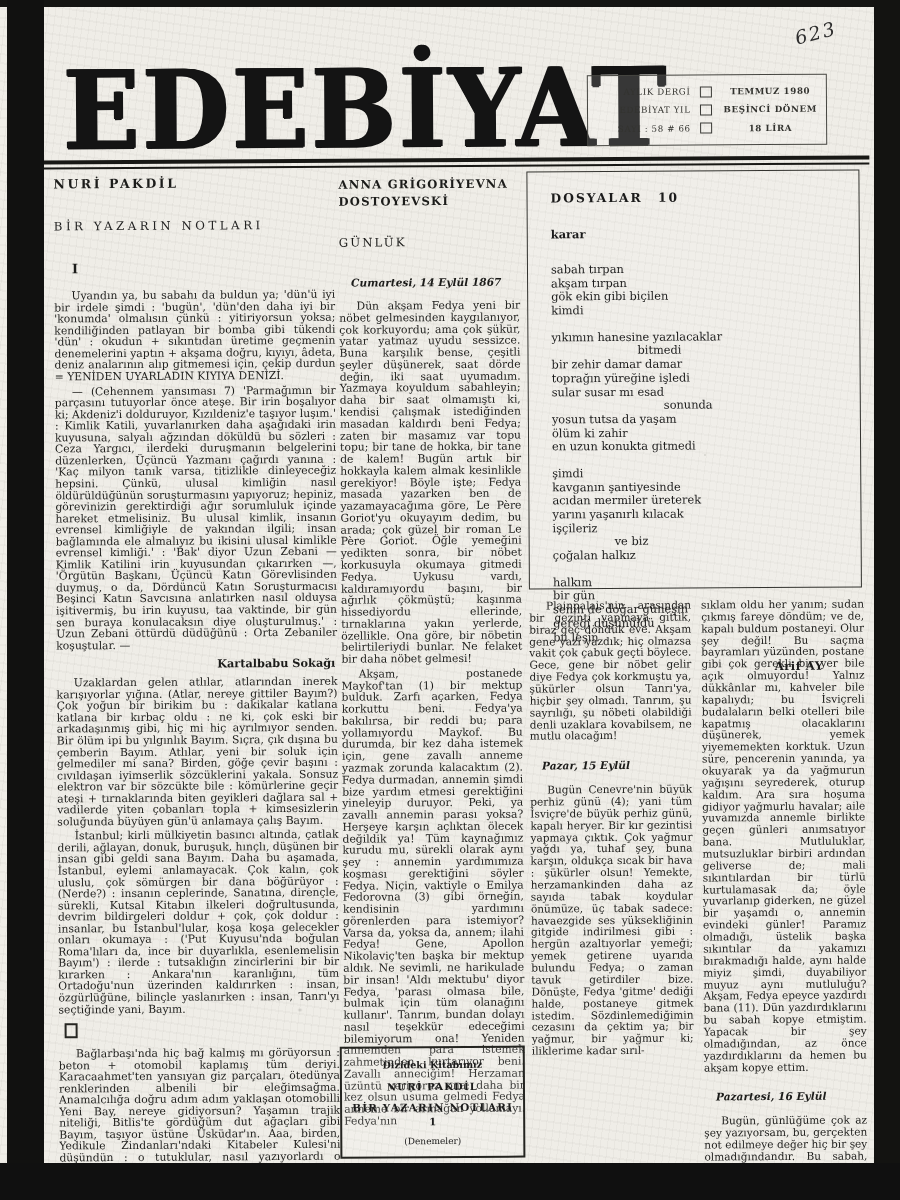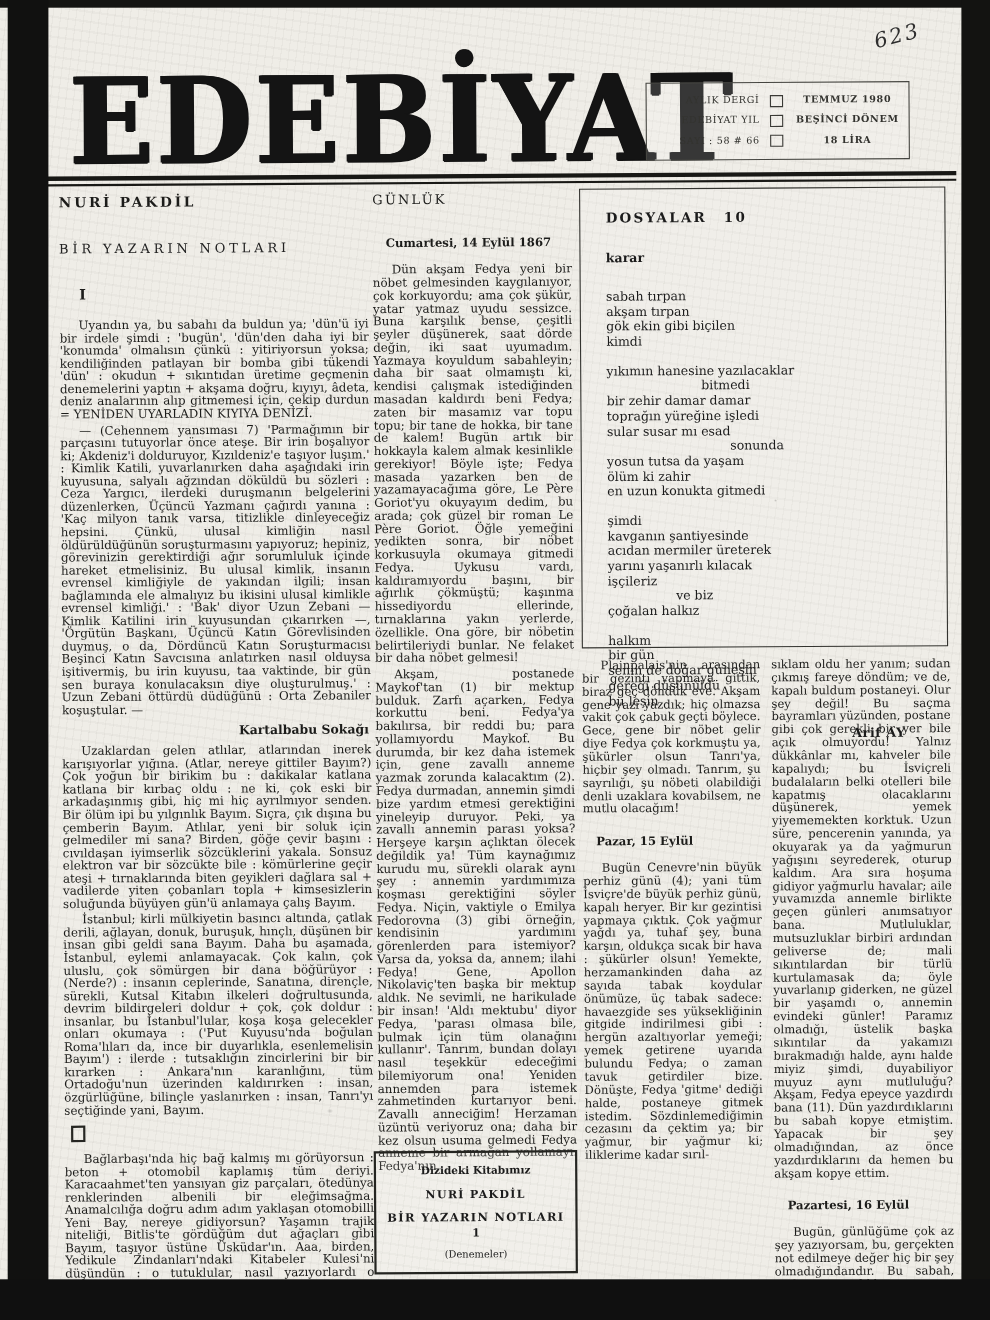--- a/index.html
+++ b/index.html
@@ -71,21 +71,21 @@
   .section-number { font-weight:bold; font-size:13px; margin:0 0 14px 18px; }
   .subheading { text-align:right; font-weight:bold; font-size:11.3px; margin:7px 2px 7px 0; }
   .square-marker-icon { width:13px; height:15px; border:2px solid #26262
 2; border:2px solid #262622; margin:8px 0 10px 6px; }
   .continuation-note { text-align:right; font-weight:bold; font-size:11.2px; margin-top:3px; }
 
   
   .col2 { position:absolute; left:341px; top:176px; width:181px; font-size:10.8px; line-height:1.09; }
   .diary-author { font-weight:bold; font-size:11.6px; letter-spacing:1.2px; line-height:1.5; margin-bottom:26px; }
   .diary-title  { font-size:11.8px; letter-spacing:2px; line-height:1; margin-bottom:28px; }
-  .date-heading { font-weight:bold; font-size:10.6px; margin:0 0 12px 12px; text-indent:0; }
+  .date-heading { font-weight:bold; font-size:10.6px; margin:0 0 12px 12px; text-indent:0;font-style:italic; }
   .date-heading.later { margin-top:18px; }
 
   
   .poem-box {
     position:absolute; left:529px; top:172px; width:333px; height:418px;
     border:1.5px solid #33332f; padding:18px 10px 0 23px;
     background:rgba(255,255,255,0.10);
   }
   .poem-header { font-weight:bold; font-size:12.3px; letter-spacing:2px; word-spacing:9px; margin-bottom:22px; }
   .poem-title  { font-weight:bold; font-size:11.4px; margin-bottom:22px; }
@@ -157,20 +157,24 @@
     <p>— (Cehennem yansıması 7) 'Parmağımın bir parçasını tutuyorlar önce ateşe. Bir irin boşalıyor ki; Akdeniz'i dolduruyor, Kızıldeniz'e taşıyor luşım.' : Kimlik Katili, yuvarlanırken daha aşağıdaki irin kuyusuna, salyalı ağzından döküldü bu sözleri : Ceza Yargıcı, ilerdeki duruşmanın belgelerini düzenlerken, Üçüncü Yazmanı çağırdı yanına : 'Kaç milyon tanık varsa, titizlikle dinleyeceğiz hepsini. Çünkü, ulusal kimliğin nasıl öldürüldüğünün soruşturmasını yapıyoruz; hepiniz, görevinizin gerektirdiği ağır sorumluluk içinde hareket etmelisiniz. Bu ulusal kimlik, insanın evrensel kimliğiyle de yakından ilgili; insan bağlamında ele almalıyız bu ikisini ulusal kimlikle evrensel kimliği.' : 'Bak' diyor Uzun Zebani — Kimlik Katilini irin kuyusundan çıkarırken —, 'Örgütün Başkanı, Üçüncü Katın Görevlisinden duymuş, o da, Dördüncü Katın Soruşturmacısı Beşinci Katın Savcısına anlatırken nasıl olduysa işitivermiş, bu irin kuyusu, taa vaktinde, bir gün sen buraya konulacaksın diye oluşturulmuş.' : Uzun Zebani öttürdü düdüğünü : Orta Zebaniler koşuştular. —</p>
     <div class="subheading">Kartalbabu Sokağı</div>
     <p>Uzaklardan gelen atlılar, atlarından inerek karışıyorlar yığına. (Atlar, nereye gittiler Bayım?) Çok yoğun bir birikim bu : dakikalar katlana katlana bir kırbaç oldu : ne ki, çok eski bir arkadaşınmış gibi, hiç mi hiç ayrılmıyor senden. Bir ölüm ipi bu yılgınlık Bayım. Sıçra, çık dışına bu çemberin Bayım. Atlılar, yeni bir soluk için gelmediler mi sana? Birden, göğe çevir başını : cıvıldaşan iyimserlik sözcüklerini yakala. Sonsuz elektron var bir sözcükte bile : kömürlerine geçir ateşi + tırnaklarında biten geyikleri dağlara sal + vadilerde yiten çobanları topla + kimsesizlerin soluğunda büyüyen gün'ü anlamaya çalış Bayım.</p>
     <p>İstanbul; kirli mülkiyetin basıncı altında, çatlak derili, ağlayan, donuk, buruşuk, hınçlı, düşünen bir insan gibi geldi sana Bayım. Daha bu aşamada, İstanbul, eylemi anlamayacak. Çok kalın, çok uluslu, çok sömürgen bir dana böğürüyor : (Nerde?) : insanın ceplerinde, Sanatına, dirençle, sürekli, Kutsal Kitabın ilkeleri doğrultusunda, devrim bildirgeleri doldur + çok, çok doldur : insanlar, bu İstanbul'lular, koşa koşa gelecekler onları okumaya : ('Put Kuyusu'nda boğulan Roma'lıları da, ince bir duyarlıkla, esenlemelisin Bayım') : ilerde : tutsaklığın zincirlerini bir bir kırarken : Ankara'nın karanlığını, tüm Ortadoğu'nun üzerinden kaldırırken : insan, özgürlüğüne, bilinçle yaslanırken : insan, Tanrı'yı seçtiğinde yani, Bayım.</p>
     <div class="square-marker-icon"></div>
     <p>Bağlarbaşı'nda hiç bağ kalmış mı görüyorsun : beton + otomobil kaplamış tüm deriyi. Karacaahmet'ten yansıyan giz parçaları, ötedünya renklerinden albenili bir eleğimsağma. Anamalcılığa doğru adım adım yaklaşan otomobilli Yeni Bay, nereye gidiyorsun? Yaşamın trajik niteliği, Bitlis'te gördüğüm dut ağaçları gibi Bayım, taşıyor üstüne Üsküdar'ın. Aaa, birden, Yedikule Zindanları'ndaki Kitabeler Kulesi'ni düşündün : o tutuklular, nasıl yazıyorlardı o taşlara, o duygularını? Bir de, Karaköy'de Kalafat Caddesi'ndeki o küçük işliklerde o iri iri demir yuvarlaklarını kesen o ateşe kesmiş sonsuz güçlü sürekli damarlarında gidip gelen ölümsüz işçileri kardeşlerini anımsadın şimdi. Onlarla, birkez daha, burda,</p>
 
   </div>
 
   <div class="col2 coltext">
+    <div class="diary-author">
+      <div>ANNA GRİGORİYEVNA</div>
+      <div>DOSTOYEVSKİ</div>
+    </div>
     <div class="diary-title">GÜNLÜK</div>
     <div class="date-heading">Cumartesi, 14 Eylül 1867</div>
     <p>Dün akşam Fedya yeni bir nöbet gelmesinden kaygılanıyor, çok korkuyordu; ama çok şükür, yatar yatmaz uyudu sessizce. Buna karşılık bense, çeşitli şeyler düşünerek, saat dörde değin, iki saat uyumadım. Yazmaya koyuldum sabahleyin; daha bir saat olmamıştı ki, kendisi çalışmak istediğinden masadan kaldırdı beni Fedya; zaten bir masamız var topu topu; bir tane de hokka, bir tane de kalem! Bugün artık bir hokkayla kalem almak kesinlikle gerekiyor! Böyle işte; Fedya masada yazarken ben de yazamayacağıma göre, Le Père Goriot'yu okuyayım dedim, bu arada; çok güzel bir roman Le Père Goriot. Öğle yemeğini yedikten sonra, bir nöbet korkusuyla okumaya gitmedi Fedya. Uykusu vardı, kaldıramıyordu başını, bir ağırlık çökmüştü; kaşınma hissediyordu ellerinde, tırnaklarına yakın yerlerde, özellikle. Ona göre, bir nöbetin belirtileriydi bunlar. Ne felaket bir daha nöbet gelmesi!</p>
     <p>Akşam, postanede Maykof'tan (1) bir mektup bulduk. Zarfı açarken, Fedya korkuttu beni. Fedya'ya bakılırsa, bir reddi bu; para yollamıyordu Maykof. Bu durumda, bir kez daha istemek için, gene zavallı anneme yazmak zorunda kalacaktım (2). Fedya durmadan, annemin şimdi bize yardım etmesi gerektiğini yineleyip duruyor. Peki, ya zavallı annemin parası yoksa? Herşeye karşın açlıktan ölecek değildik ya! Tüm kaynağımız kurudu mu, sürekli olarak aynı şey : annemin yardımımıza koşması gerektiğini söyler Fedya. Niçin, vaktiyle o Emilya Fedorovna (3) gibi örneğin, kendisinin yardımını görenlerden para istemiyor? Varsa da, yoksa da, annem; ilahi Fedya! Gene, Apollon Nikolaviç'ten başka bir mektup aldık. Ne sevimli, ne harikulade bir insan! 'Aldı mektubu' diyor Fedya, 'parası olmasa bile, bulmak için tüm olanağını kullanır'. Tanrım, bundan dolayı nasıl teşekkür edeceğimi bilemiyorum ona! Yeniden annemden para istemek zahmetinden kurtarıyor beni. Zavallı anneciğim! Herzaman üzüntü veriyoruz ona; daha bir kez olsun usuma gelmedi Fedya anneme bir armağan yollamayı. Fedya'nın</p>
   </div>
 
   <div class="poem-box">
     <div class="poem-header">DOSYALAR 10</div>
     <div class="poem-title">karar</div>
     <div class="poem-stanza">

